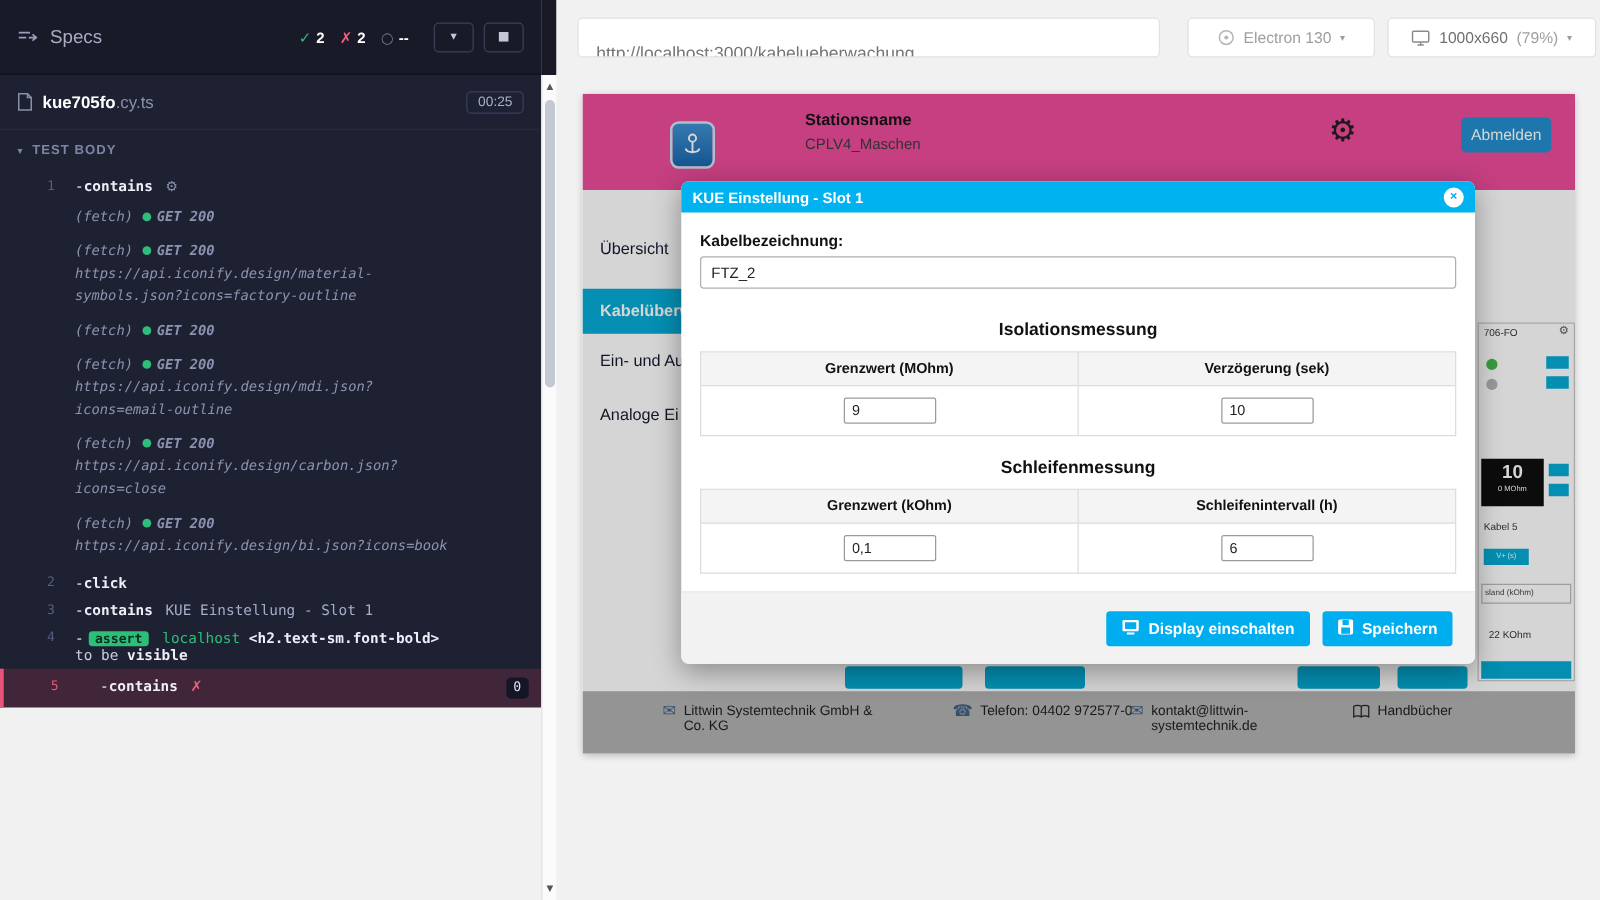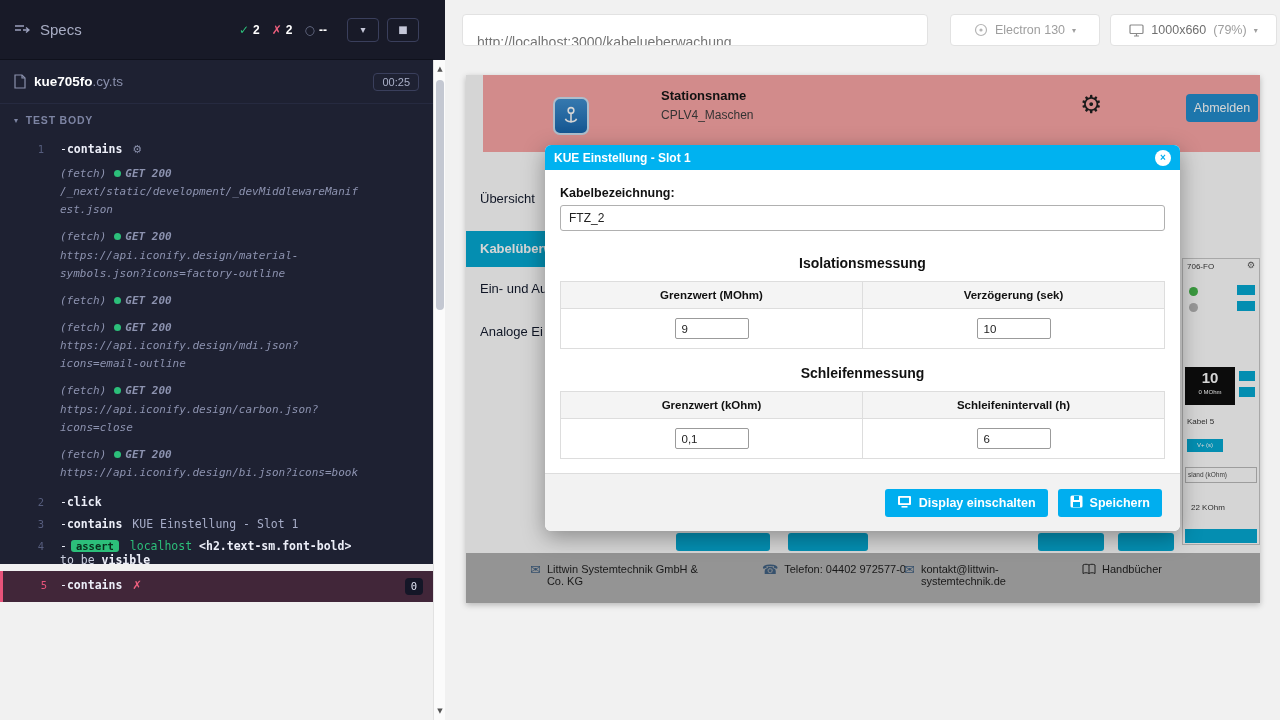--- a/index.html
+++ b/index.html
@@ -81,21 +81,21 @@
             border-radius:4px; display:flex; align-items:center; justify-content:center;
             gap:7px; font-size:12.5px; color:#9e9e9e; cursor:pointer;margin-left:12px; }
   .browser-sel { left:938px; width:150px; }
   .viewport-sel { left:1098px; width:167px; color:#6f6f6f; }
   .sel-chev { font-size:8px; color:#9e9e9e; }
   .vp-zoom { color:#9e9e9e; }
 
   
   .aut { position:absolute; left:466px; top:75px; width:794px; height:528px;
          background:#fff; box-shadow:0 2px 6px rgba(0,0,0,.25); overflow:hidden; }
-  .aut-header { position:absolute; left:0; top:0; width:794px; height:77px; background:#fca5a5; z-index:1;margin-left:17px; }
+  .aut-header { position:absolute; left:0; top:0; width:794px; height:77px; background:#ec4899; z-index:1; }
   .logo { position:absolute; left:70px; top:22px; width:36px; height:38px; border-radius:7px;
           background:linear-gradient(#3d8fd1,#1565ad); border:2px solid #cfe3f4;
           display:flex; align-items:center; justify-content:center; }
   .h-titles { position:absolute; left:178px; top:13px; }
   .h-title { font-size:13px; font-weight:bold; color:#111; }
   .h-sub { font-size:12px; color:#3a3a3a; margin-top:5px; }
   .h-gear { position:absolute; left:597px; top:15px; font-size:25px; color:#1c1c1c; cursor:pointer; }
   .logout-btn { position:absolute; left:703px; top:19px; width:72px; height:28px;
                 background:#1f8ccd; border:none; border-radius:4px; color:#fff;
                 font-size:12.5px; cursor:pointer; }
@@ -217,21 +217,20 @@
 
     <div class="cmd-log">
 
       <div class="cmd">
         <span class="num">1</span>
         <span class="body"><span>-</span><span class="cmd-name">contains</span><span class="cmd-gear uni">⚙</span></span>
       </div>
 
       <div class="fetch">
         <span>(fetch)</span><span class="fdot"></span><span class="fstatus">GET 200</span>
-        <span class="furl">/_next/static/development/_devMiddlewareManifest.json</span>
       </div>
       <div class="fetch">
         <span>(fetch)</span><span class="fdot"></span><span class="fstatus">GET 200</span>
         <span class="furl">https://api.iconify.design/material-symbols.json?icons=factory-outline</span>
       </div>
       <div class="fetch">
         <span>(fetch)</span><span class="fdot"></span><span class="fstatus">GET 200</span>
       </div>
       <div class="fetch">
         <span>(fetch)</span><span class="fdot"></span><span class="fstatus">GET 200</span>
@@ -262,21 +261,21 @@
           <span class="am-g">localhost</span>
           <span class="am-b">&lt;h2.text-sm.font-bold&gt;</span>
           <span class="am-t">to</span>
           <span class="am-t">be</span>
           <span class="am-b">visible</span>
         </span>
       </div>
 
       <div class="cmd cmd-fail">
         <span class="num">5</span>
-        <span class="body" style="flex:0 0 auto;"><span>-</span><span class="cmd-name">contains</span><span class="fail-x uni">✗</span></span>
+        <span class="body" style="flex:0 0 auto;margin-left:20px;"><span>-</span><span class="cmd-name">contains</span><span class="fail-x uni">✗</span></span>
         <span class="fail-badge">0</span>
       </div>
 
     </div>
   </div>
 
   <div class="rep-top-ext"></div>
 
   <div class="rep-scroll">
     <div class="rs-up uni">▲</div>

